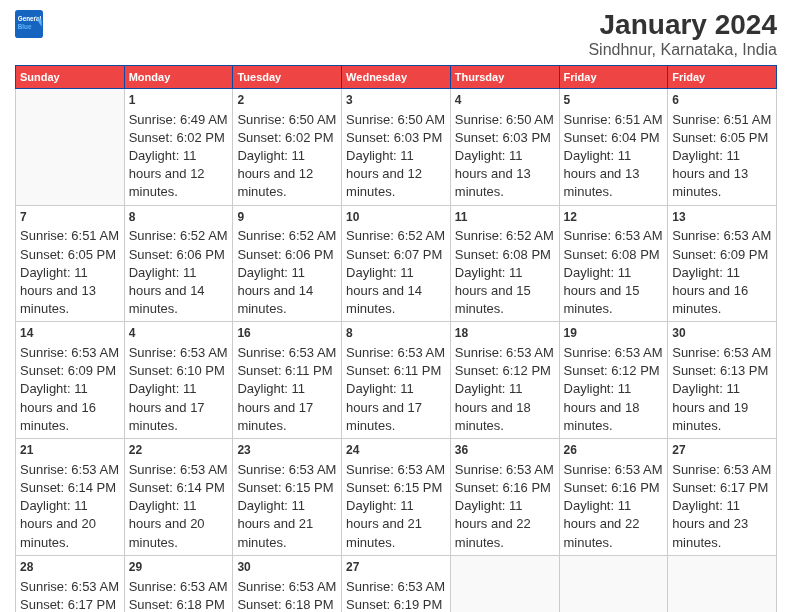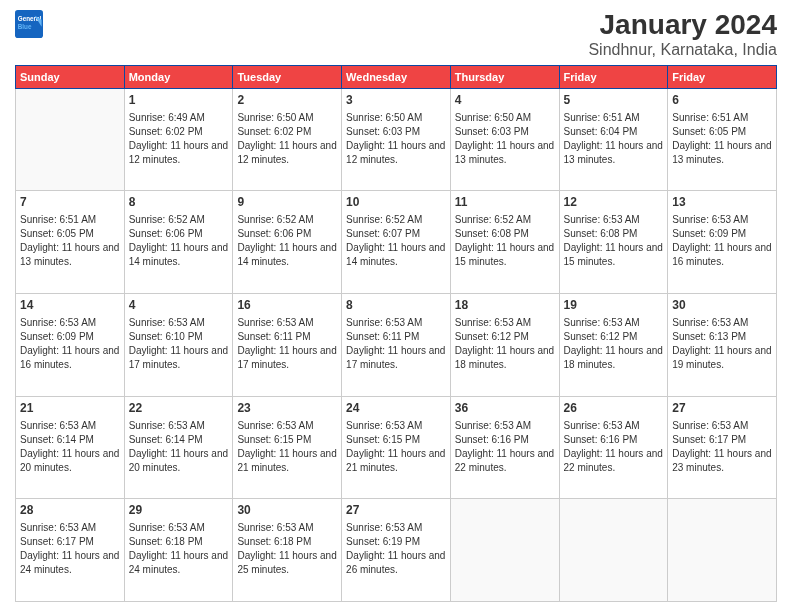--- a/index.html
+++ b/index.html
@@ -70,21 +70,21 @@
       font-size: 9.5px;
       line-height: 1.4;
     }
     .day-number {
       font-size: 12px;
       font-weight: bold;
       display: block;
       margin-bottom: 2px;
     }
     .day-info {
-      font-size: 10px;
+      font-size: 13px;
       color: #333;
       line-height: 1.4;
     }
     .empty-cell {
       background: #f9f9f9;
     }
   </style>
 </head>
 <body>
 

